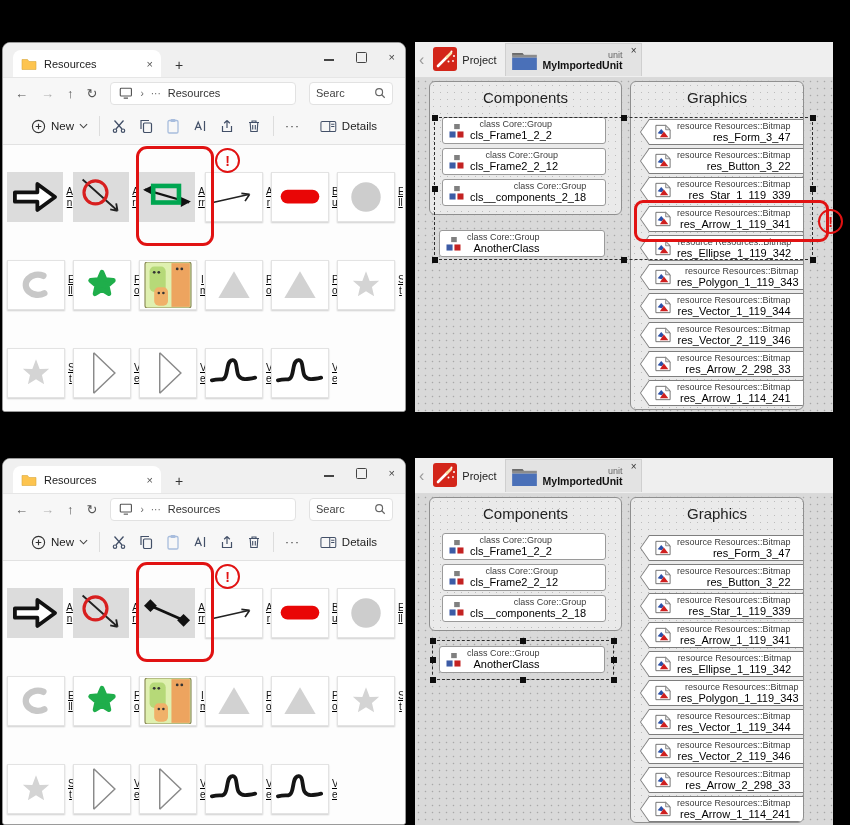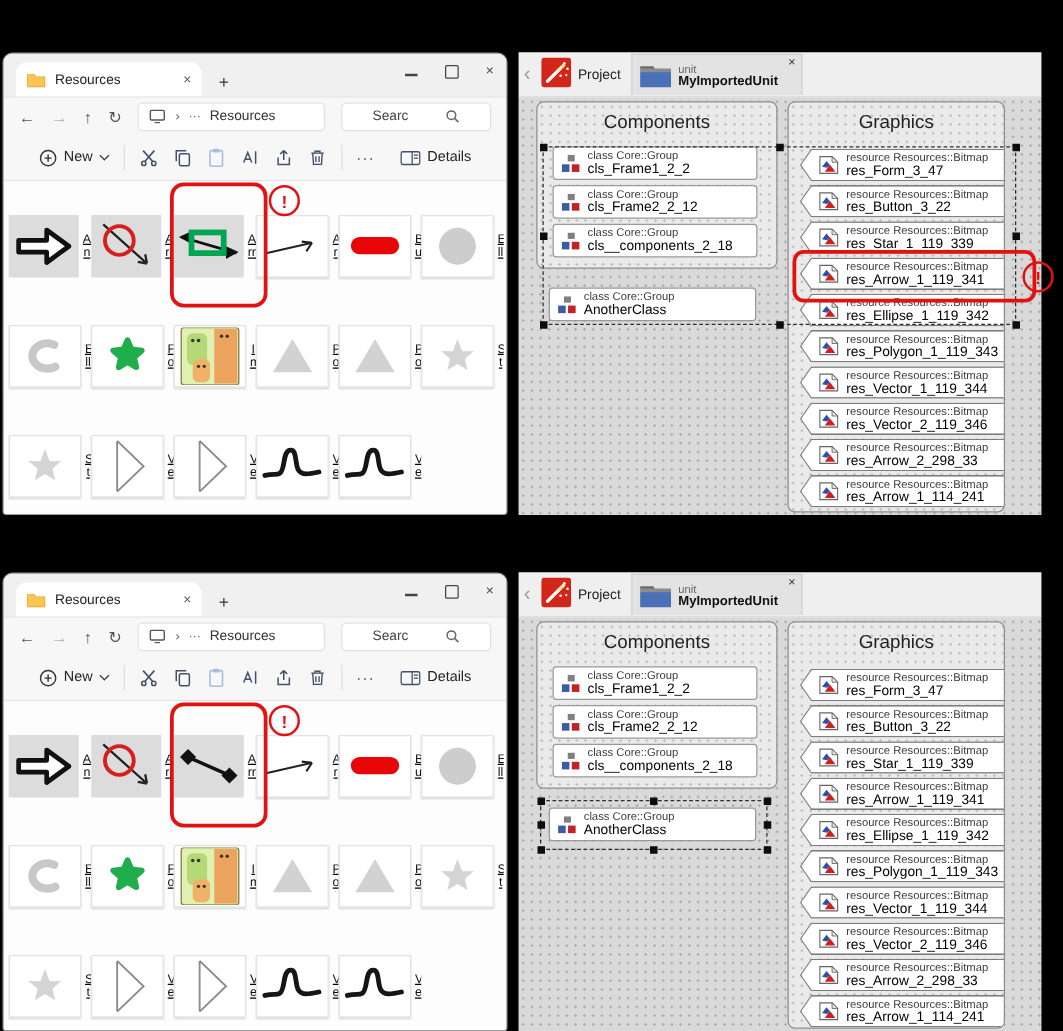--- a/index.html
+++ b/index.html
@@ -18,21 +18,21 @@
   .etab .tclose{margin-left:auto;color:#555;font-size:11px;}
   .newtab{margin:0 0 5px 14px;font-size:14px;color:#333;line-height:14px;}
   .wincontrols{position:absolute;right:10px;top:7px;display:flex;gap:22px;align-items:center;height:14px;}
   .minbar{display:block;width:10px;height:1.4px;background:#444;margin-top:6px;}
   .maxbox{display:block;width:9px;height:9px;border:1.2px solid #444;border-radius:1.5px;}
   .wc{font-size:11px;color:#444;line-height:12px;}
   .navbar{height:30px;display:flex;align-items:center;gap:13px;padding:0 12px;background:#f7f7f7;font-size:13px;color:#555;}
   .nfwd{color:#b0b0b0;}
   .addr{flex:1;height:21px;background:#fff;border:1px solid #e2e2e2;border-radius:4px;display:flex;align-items:center;gap:7px;padding:0 8px;font-size:11px;color:#333;}
   .addr .dim{color:#666;font-size:10px;}
-  .searchbox{width:70px;height:21px;background:#fff;border:1px solid #e2e2e2;border-radius:4px;display:flex;align-items:center;justify-content:space-between;padding:0 24px;font-size:11px;color:#444;}
+  .searchbox{width:70px;height:21px;background:#fff;border:1px solid #e2e2e2;border-radius:4px;display:flex;align-items:center;justify-content:space-between;padding:0 6px;font-size:11px;color:#444;}
   .toolbar{height:36px;display:flex;align-items:center;gap:11px;padding:0 28px;background:#f7f7f7;border-bottom:1px solid #e2e2e2;}
   .newbtn{display:flex;align-items:center;gap:5px;font-size:11.5px;color:#222;}
   .tsep{width:1px;height:20px;background:#ddd;}
   .tico{width:16px;height:16px;display:inline-flex;}
   .details{margin-left:auto;display:flex;align-items:center;gap:5px;font-size:11.5px;color:#222;}
   .more{font-size:12px;color:#333;letter-spacing:1px;}
   .files{position:relative;height:calc(100% - 101px);background:#fdfdfd;padding:6px 0 0 4px;display:grid;grid-template-columns:repeat(6,66px);grid-auto-rows:88px;overflow:hidden;}
   .cell{display:flex;flex-direction:row;align-items:center;gap:3px;padding-top:4px;text-decoration:underline;}
   .tile{width:58px;height:50px;display:flex;align-items:center;justify-content:center;box-sizing:border-box;}
   .tile.gray{background:#dcdcdc;}
@@ -62,21 +62,21 @@
   .canvas{position:absolute;top:36px;left:0;width:418px;bottom:0;
           background-color:#d9d9d9;background-image:radial-gradient(#a8a8a8 0.8px,transparent 1.05px);background-size:7px 7px;}
   .gbox{position:absolute;border:1px solid #8f8f8f;border-radius:6px;background-color:#eaeaea;
         background-image:radial-gradient(#bcbcbc 0.8px,transparent 1px);background-size:7px 7px;overflow:hidden;box-sizing:border-box;}
   .gbox.cbox{left:14px;top:3px;width:193px;height:134px;}
   .gbox.gfx{left:215px;top:3px;width:174px;bottom:2px;}
   .gtitle{text-align:center;font-size:15px;color:#222;padding-top:7px;}
   .clist{position:absolute;left:12px;top:35px;width:164px;display:flex;flex-direction:column;gap:4px;}
   .card{height:27px;background:#fff;border:1px solid #9a9a9a;border-radius:3px;display:flex;align-items:center;gap:6px;padding:0 6px;box-sizing:border-box;}
   .cic svg{width:15px;height:14px;display:block;}
-  .ctxt{display:flex;flex-direction:column;justify-content:center;}
+  .ctxt{display:flex;flex-direction:column;justify-content:center;text-align:right;}
   .ttype{font-size:9px;color:#3c3c3c;line-height:9px;white-space:nowrap;}
   .tname{font-size:11px;color:#000;line-height:12px;white-space:nowrap;}
   .floating{position:absolute;left:24px;top:152px;width:166px;}
   .glist{position:absolute;left:9px;top:37px;width:174px;display:flex;flex-direction:column;gap:3px;}
   .hexo{position:relative;height:26px;background:#7e7e7e;
         clip-path:polygon(9px 0,calc(100% - 9px) 0,100% 50%,calc(100% - 9px) 100%,9px 100%,0 50%);}
   .hexi{position:absolute;inset:1px;background:#fff;display:flex;align-items:center;gap:5px;padding:0 13px;box-sizing:border-box;
         clip-path:polygon(8.4px 0,calc(100% - 8.4px) 0,100% 50%,calc(100% - 8.4px) 100%,8.4px 100%,0 50%);}
   .bic svg{width:18px;height:16px;display:block;}
 

